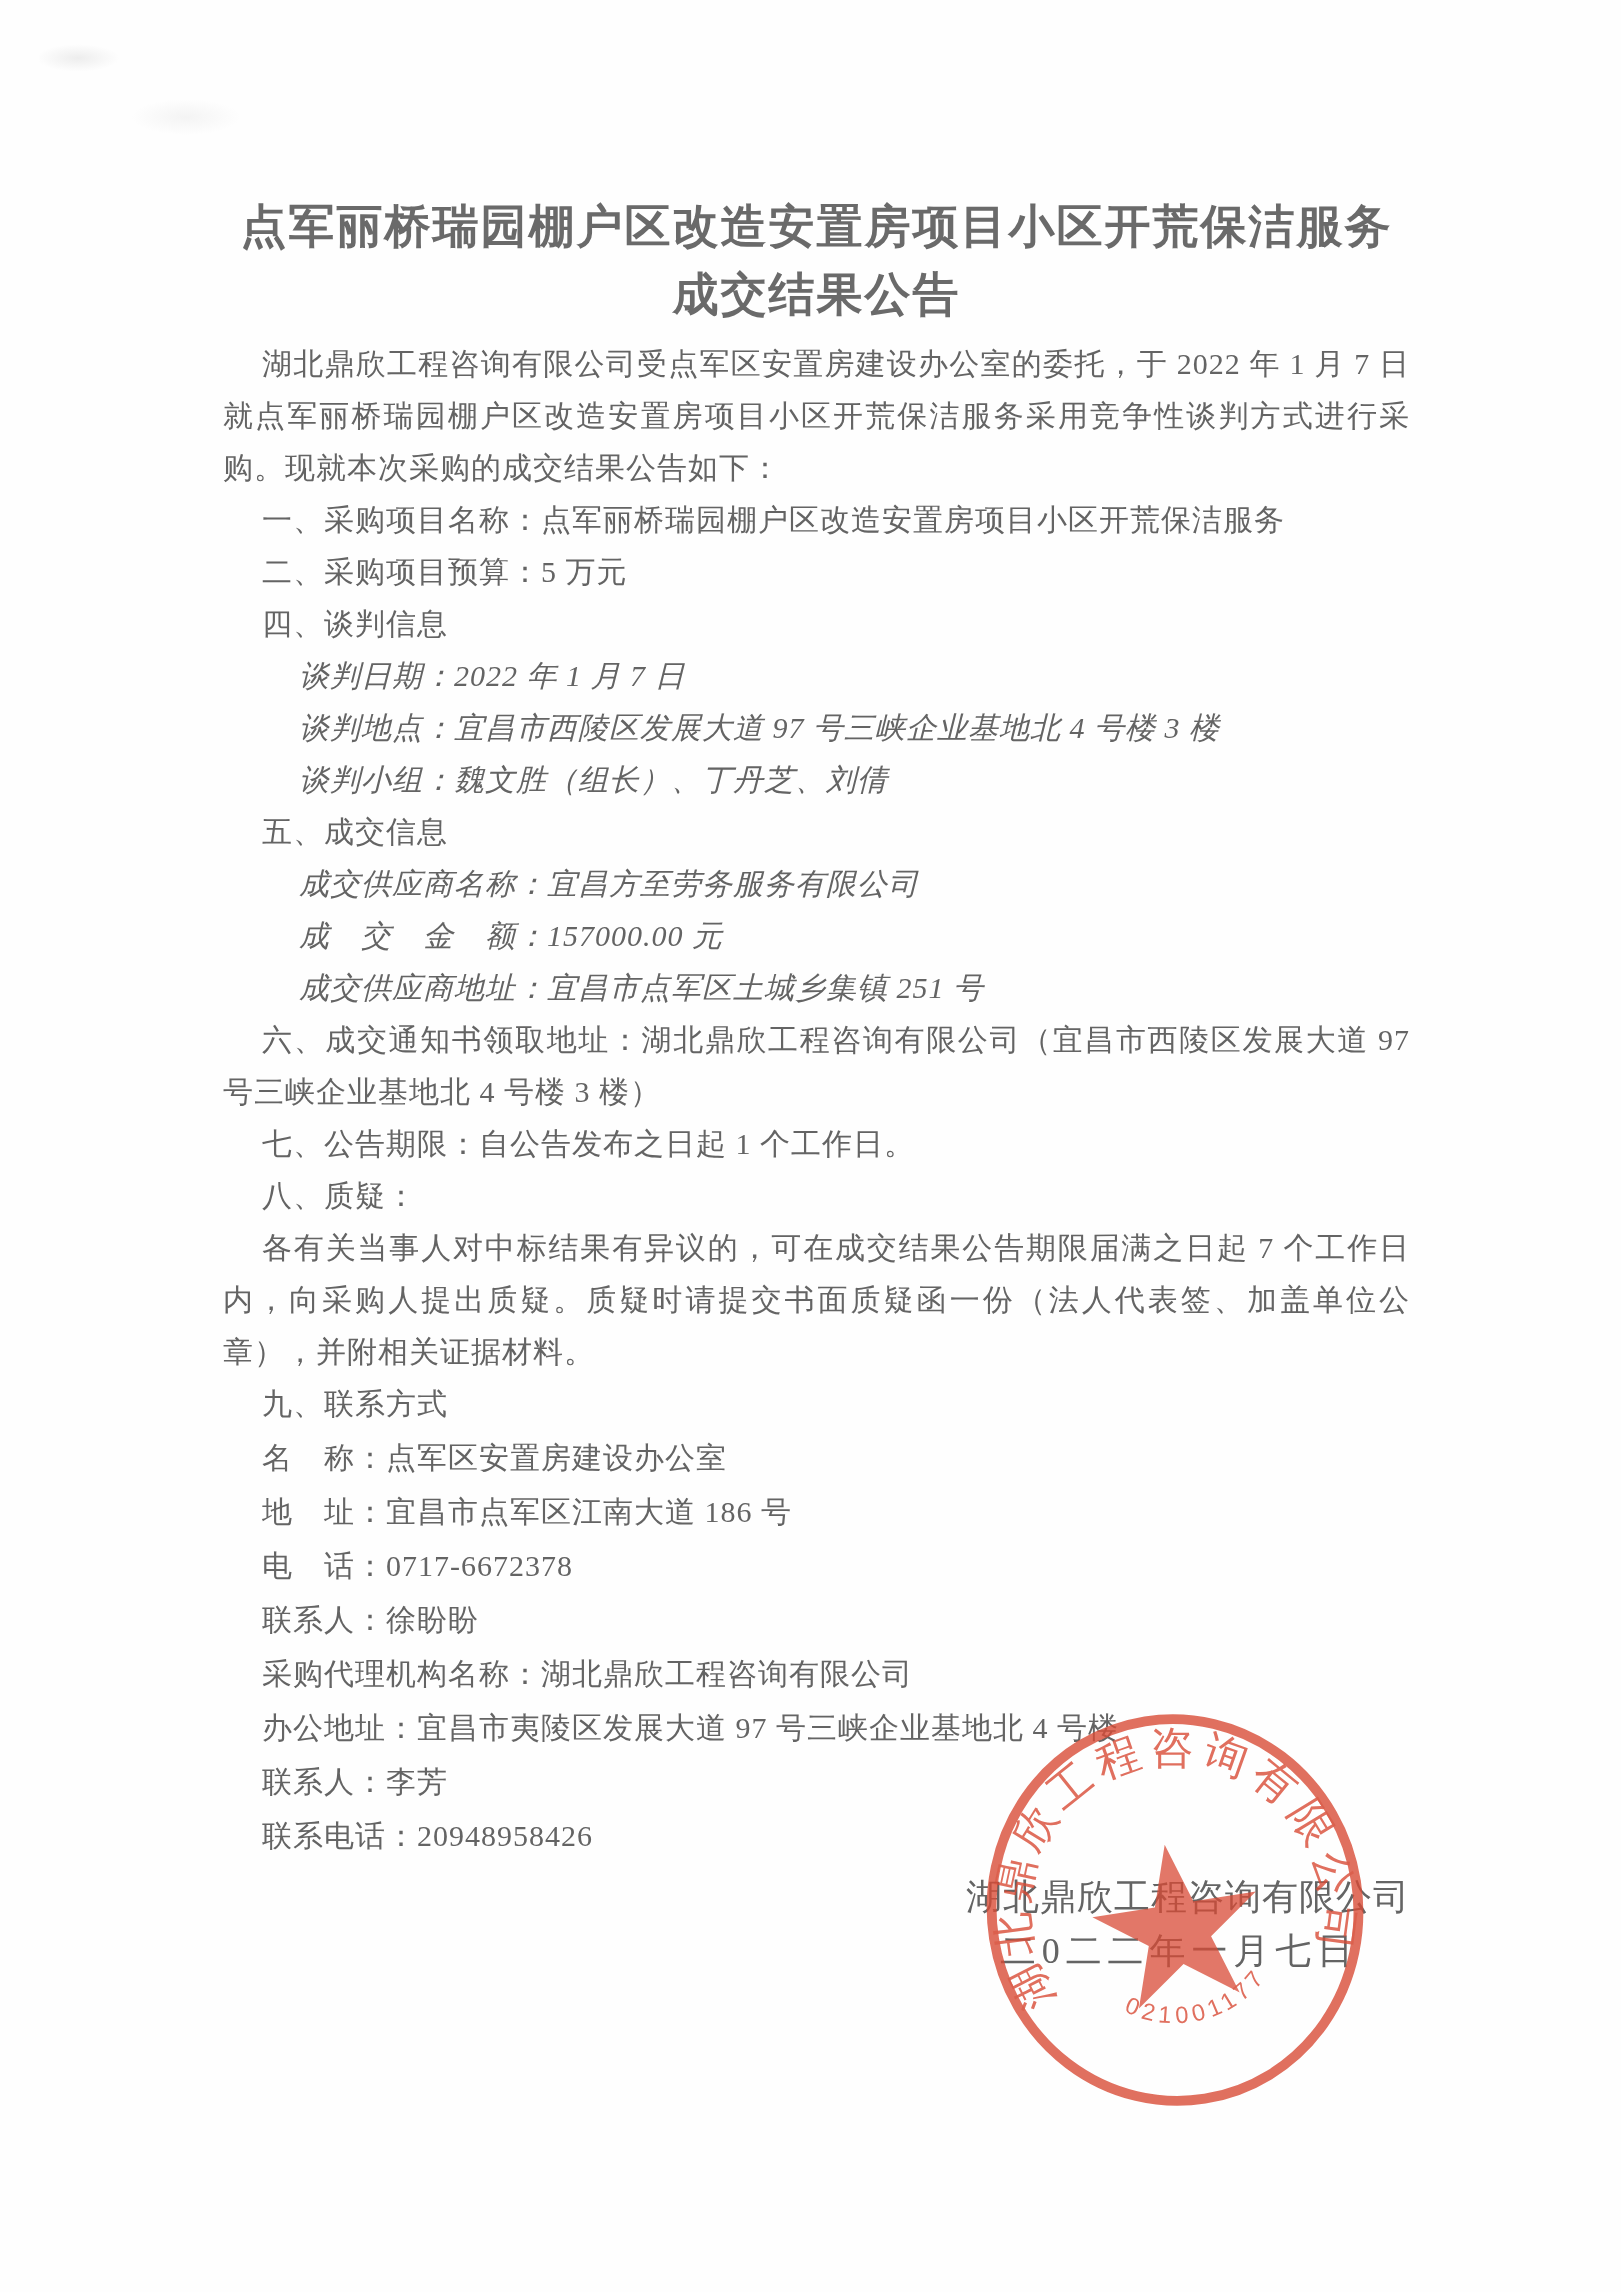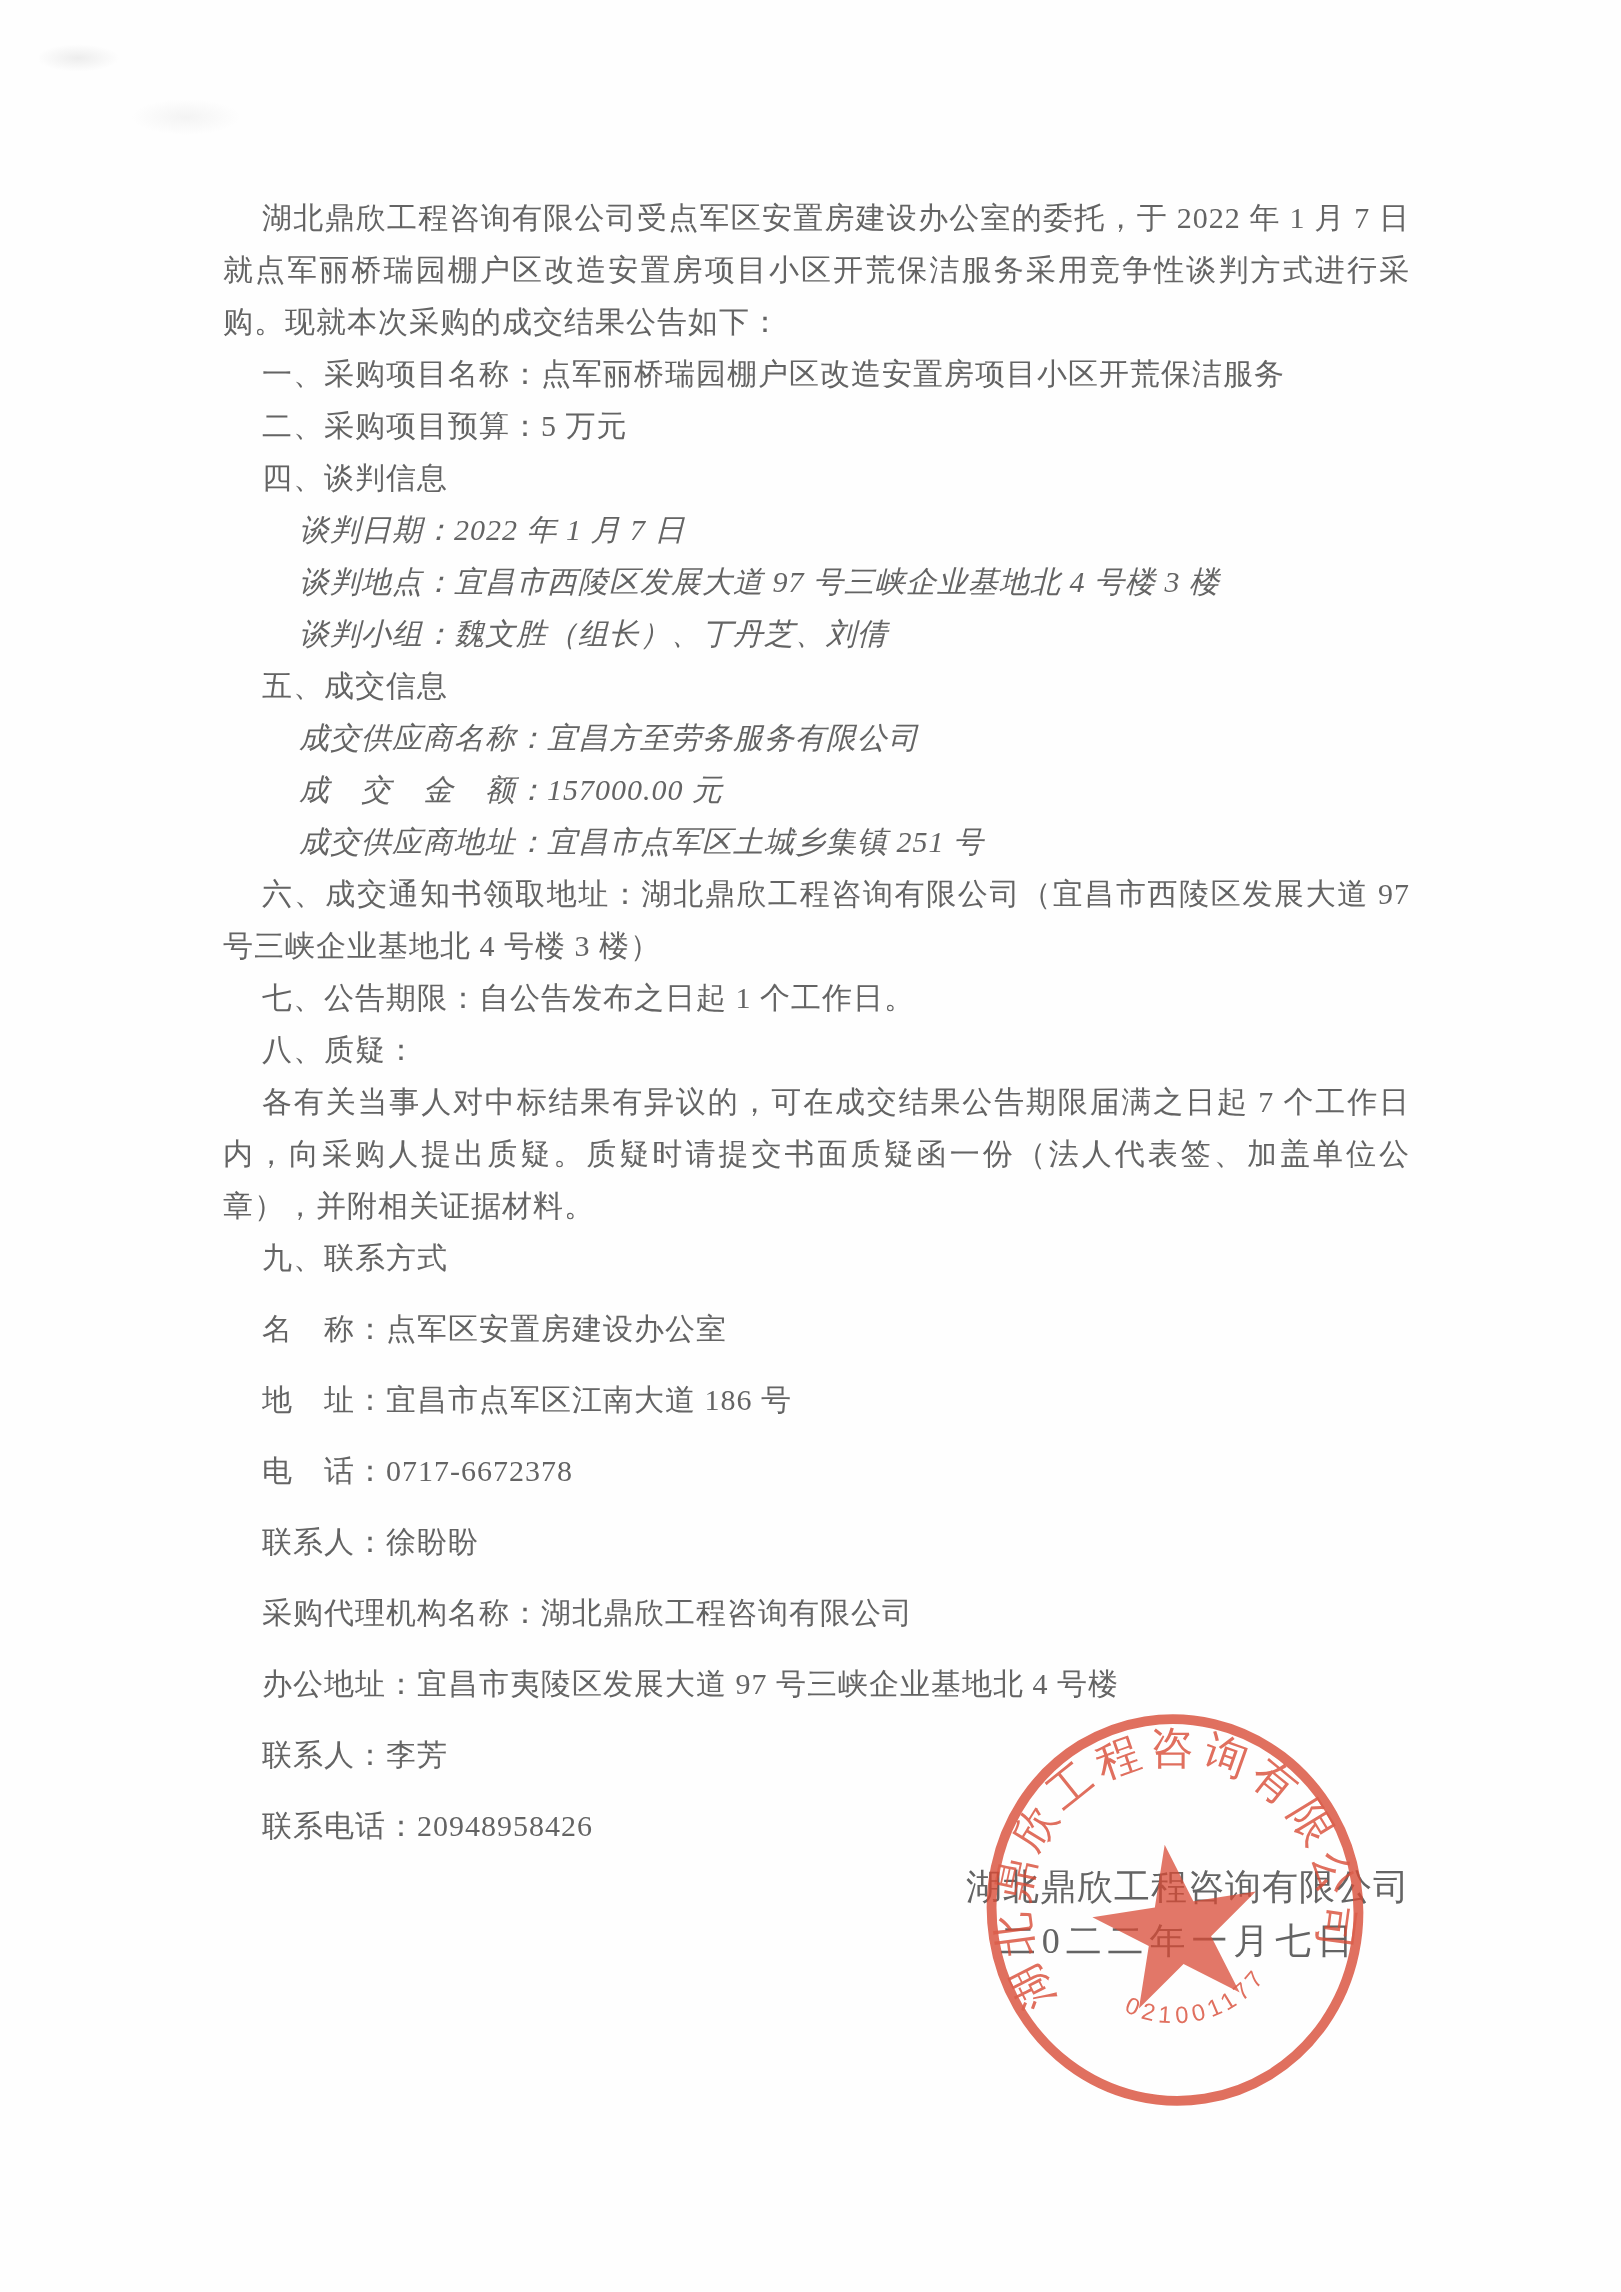--- a/index.html
+++ b/index.html
@@ -35,21 +35,21 @@
   }
   .body-text p{
     margin:0;
     font-size:30px;
     line-height:52px;
     text-align:justify;
     letter-spacing:1px;
   }
   p.intro, .body-text p.item{ text-indent:39px; }
   .body-text p.sub{ text-indent:76px;font-style:italic; }
-  .body-text p.contact{ text-indent:39px; margin-top:19px; }
+  .body-text p.contact{ text-indent:39px; margin-top:2px; }
   .signature{
     margin-top:7.8px;
     text-align:right;
     font-size:36px;
     line-height:54px;
     letter-spacing:1px;
   }
   .signature .sig-date{
     margin-right:51px;
     letter-spacing:5.9px;
@@ -62,20 +62,24 @@
     opacity:.88;
     pointer-events:none;
   }
 </style>
 </head>
 <body>
 
 <div class="page">
   <div class="doc">
 
+    <h1 class="title">
+      <span>点军丽桥瑞园棚户区改造安置房项目小区开荒保洁服务</span><br>
+      <span>成交结果公告</span>
+    </h1>
 
     <div class="body-text">
       <p class="intro">湖北鼎欣工程咨询有限公司受点军区安置房建设办公室的委托，于 2022 年 1 月 7 日就点军丽桥瑞园棚户区改造安置房项目小区开荒保洁服务采用竞争性谈判方式进行采购。现就本次采购的成交结果公告如下：</p>
       <div>
           <p class="item">一、采购项目名称：点军丽桥瑞园棚户区改造安置房项目小区开荒保洁服务</p>
           <p class="item">二、采购项目预算：5 万元</p>
           <p class="item">四、谈判信息</p>
           <p class="sub">谈判日期：2022 年 1 月 7 日</p>
           <p class="sub">谈判地点：宜昌市西陵区发展大道 97 号三峡企业基地北 4 号楼 3 楼</p>
           <p class="sub">谈判小组：魏文胜（组长）、丁丹芝、刘倩</p>

